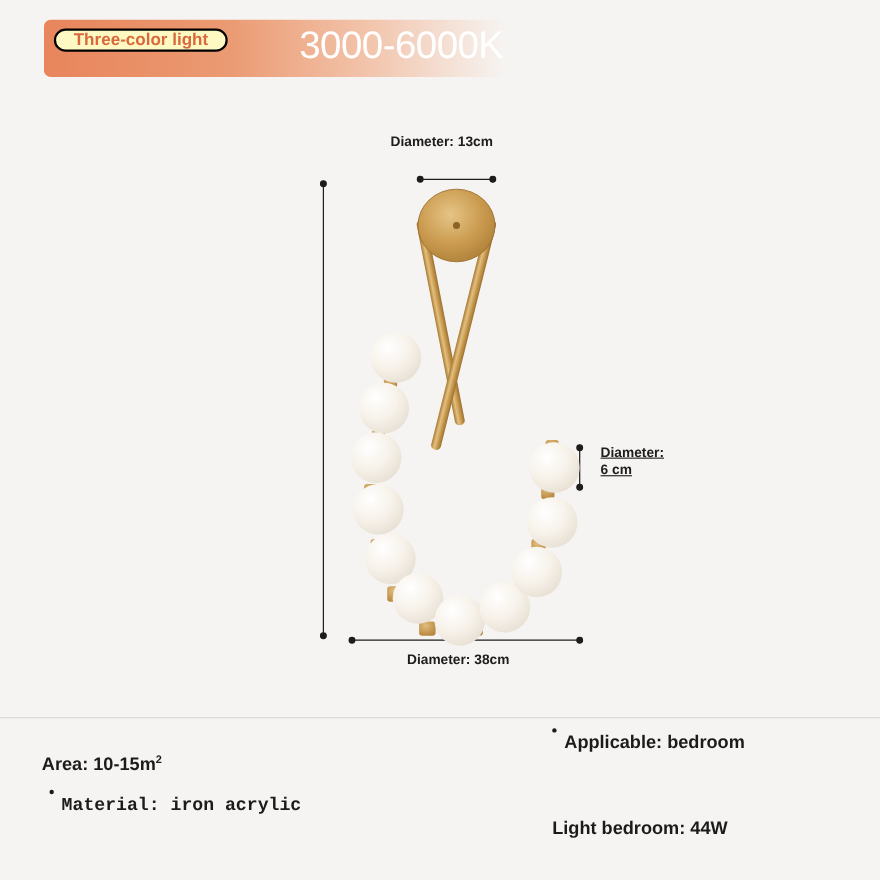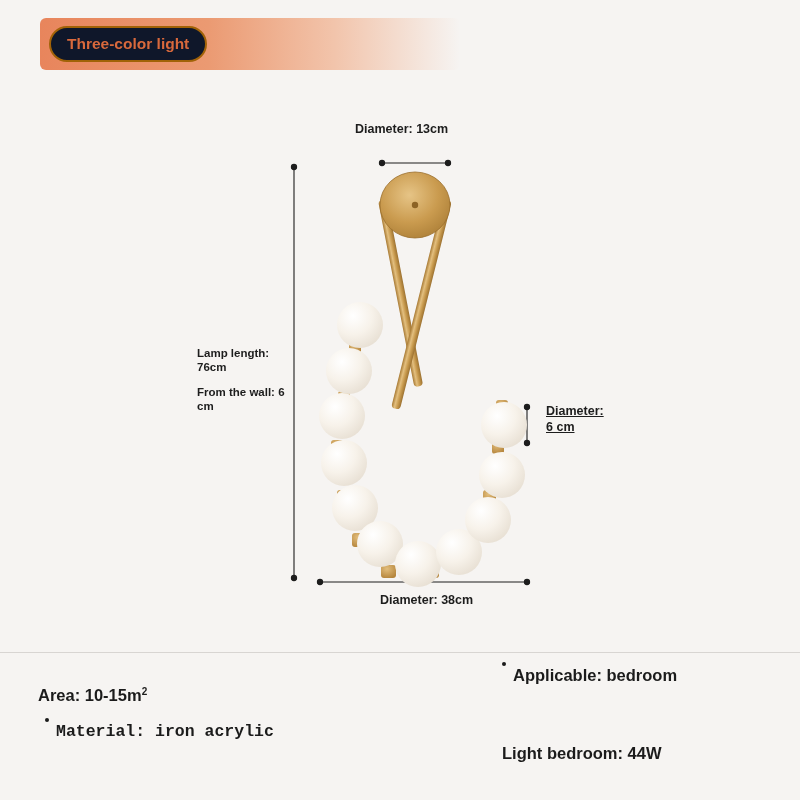--- a/index.html
+++ b/index.html
@@ -29,26 +29,26 @@
     top: 0;
     width: 420px;
     height: 52px;
     border-radius: 6px;
     background: linear-gradient(90deg, #e8855c 0%, #eb9a72 40%, #f2c4ab 70%, rgba(246,244,242,0) 100%);
   }
   #badge-pill {
     position: absolute;
     left: 9px;
     top: 8px;
-    height: 36px;
+    height: 21px;
     padding: 0 16px;
     display: flex;
     align-items: center;
-    background: #0f172a;
-    border: 2px solid #a16207;
+    background: #fef9c3;
+    border: 2px solid #000000;
     border-radius: 20px;
     box-sizing: border-box;
   }
   #badge-pill span {
     color: #d8693c;
     font-size: 15.5px;
     font-weight: bold;
     white-space: nowrap;
   }
   #badge-kelvin {
@@ -75,21 +75,21 @@
 
   .dim-label {
     position: absolute;
     font-size: 12.5px;
     font-weight: bold;
     color: #1d1d1d;
     white-space: nowrap;
     line-height: 1.25;
   }
   #label-top    { left: 355px; top: 44px; }
-  #label-bottom { left: 380px; top: 515px; }
+  #label-bottom { left: 370px; top: 515px; }
   #label-right  { left: 546px; top: 326px; width: 60px; white-space: normal; text-decoration: underline; }
   #label-left   { left: 197px; top: 268px; width: 92px; white-space: normal; font-size: 11.5px; }
   #label-left .l2 { margin-top: 10px; }
 
   
   #divider {
     position: absolute;
     left: 0;
     top: 652px;
     width: 800px;
@@ -123,20 +123,21 @@
   sup { font-size: 10px; }
 </style>
 </head>
 <body>
 
 <div id="badge-bar">
   <div id="badge-gradient"></div>
   <div id="badge-pill">
     <span>Three-color light</span>
   </div>
+  <div id="badge-kelvin">3000-6000K</div>
 </div>
 
 <div id="diagram">
 
   <svg class="svg-wrap" width="800" height="570" viewBox="0 0 800 570">
 
     <defs>
       <linearGradient id="rodGrad" x1="0" y1="0" x2="1" y2="0">
         <stop offset="0%" stop-color="#a87a34"></stop>
         <stop offset="35%" stop-color="#e3bf7f"></stop>
@@ -224,24 +225,20 @@
 
       <circle cx="488" cy="442" r="23" fill="url(#ballGrad)"></circle>
       <circle cx="502" cy="397" r="23" fill="url(#ballGrad)"></circle>
       <circle cx="504" cy="347" r="23" fill="url(#ballGrad)"></circle>
     </g>
   </svg>
 
   <div class="dim-label" id="label-top">Diameter: 13cm</div>
   <div class="dim-label" id="label-bottom">Diameter: 38cm</div>
   <div class="dim-label" id="label-right">Diameter: 6 cm</div>
-  <div class="dim-label" id="label-left">
-    <div class="l1">Lamp length: 76cm</div>
-    <div class="l2">From the wall: 6 cm</div>
-  </div>
 </div>
 
 <div id="divider"></div>
 
 <div class="spec" id="spec-area">
   <span>Area: 10-15m</span>
     <sup>2</sup>
 </div>
 
 <div class="spec" id="spec-applicable">

